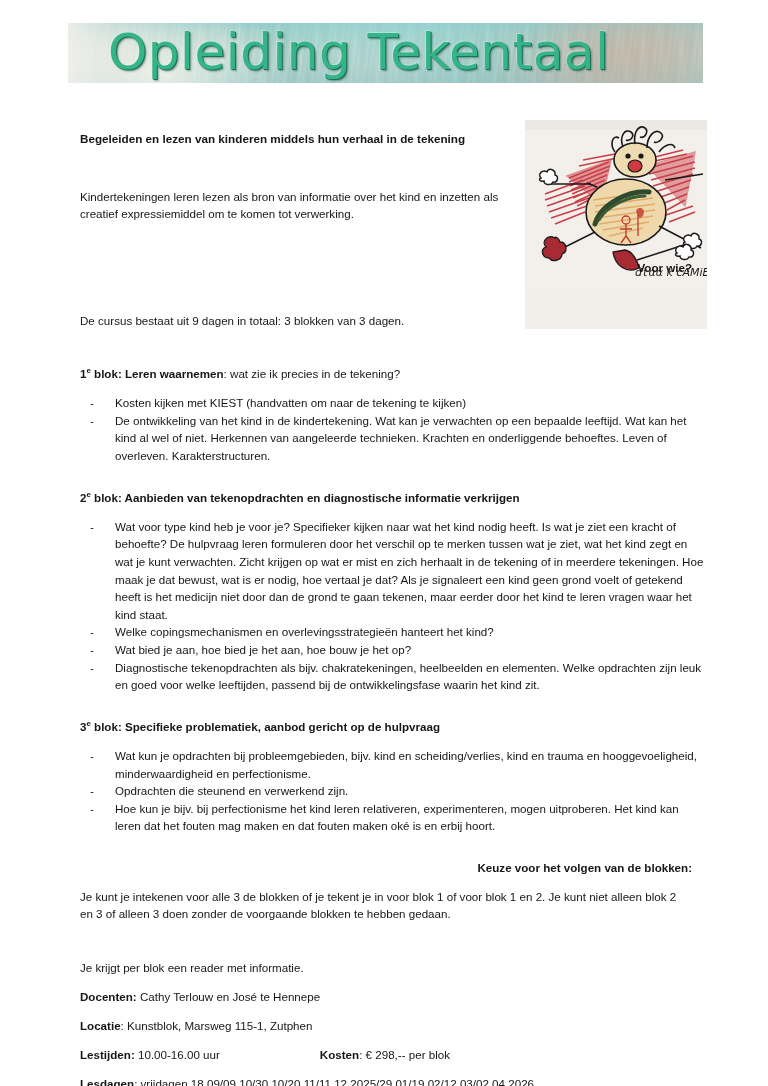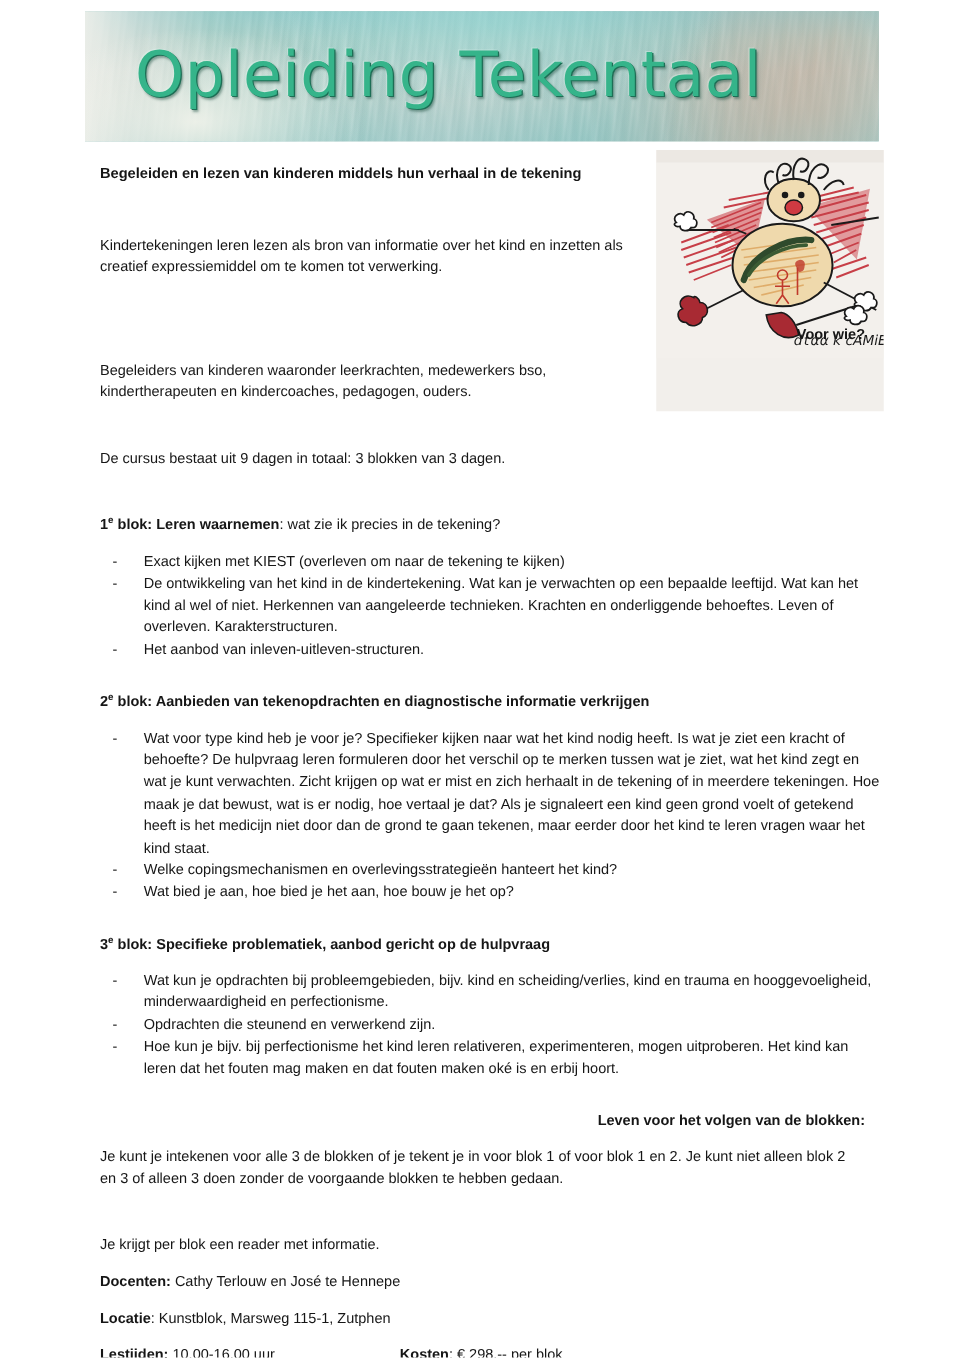--- a/index.html
+++ b/index.html
@@ -13,23 +13,23 @@
     position: relative;
     font-family: "Liberation Sans", sans-serif;
     color: #161616;
     overflow: hidden;
   }
 
   
   .banner {
     position: absolute;
     left: 68px;
-    top: 9px;
+    top: 23px;
     width: 635px;
-    height: 104px;
+    height: 60px;
     overflow: hidden;
     background-color: #a8c8c4;
     background-image:
       linear-gradient(92deg, rgba(236,238,233,0.95) 0%, rgba(205,218,214,0.55) 7%, rgba(150,198,188,0.30) 16%, rgba(168,205,200,0.10) 28%, rgba(206,216,214,0.25) 44%, rgba(172,205,200,0.22) 62%, rgba(198,189,180,0.35) 82%, rgba(183,206,203,0.30) 100%),
       linear-gradient(180deg, rgba(120,200,205,0.55) 0%, rgba(150,205,198,0.30) 22%, rgba(190,205,200,0.10) 46%, rgba(160,200,195,0.28) 70%, rgba(120,190,190,0.45) 100%),
       repeating-linear-gradient(97deg,
         rgba(255,255,255,0.00) 0px,
         rgba(255,255,255,0.22) 2px,
         rgba(120,160,160,0.13) 4px,
         rgba(255,255,255,0.10) 7px,
@@ -215,56 +215,55 @@
 
   <p class="headline">Begeleiden en lezen van kinderen middels hun verhaal in de tekening</p>
 
   <div class="gap-lg"></div>
 
   <p class="narrow">Kindertekeningen leren lezen als bron van informatie over het kind en inzetten als creatief expressiemiddel om te komen tot verwerking.</p>
 
   <div class="gap-md"></div>
 
   <p class="b">Voor wie?</p>
-  <p class="narrow">Begeleiders van kinderen waaronder leerkrachten, medewerkers bso, kindertherapeuten en kindercoaches, pedagogen, ouders.</p>
 
   <div class="gap-md"></div>
 
   <p>De cursus bestaat uit 9 dagen in totaal: 3 blokken van 3 dagen.</p>
 
   <div class="gap-md"></div>
 
   <p><span class="b">1</span><sup class="b">e</sup><span class="b"> blok: </span><span class="b">Leren waarnemen</span><span>: wat zie ik precies in de tekening?</span></p>
   <ul class="dash">
-    <li>Exact kijken met KIEST (overleven om naar de tekening te kijken)</li>
+    <li>Kosten kijken met KIEST (handvatten om naar de tekening te kijken)</li>
     <li>De ontwikkeling van het kind in de kindertekening. Wat kan je verwachten op een bepaalde leeftijd. Wat kan het kind al wel of niet. Herkennen van aangeleerde technieken. Krachten en onderliggende behoeftes. Leven of overleven. Karakterstructuren.</li>
-    <li>Het aanbod van inleven-uitleven-structuren.</li>
   </ul>
 
   <div class="gap-md"></div>
 
   <p><span class="b">2</span><sup class="b">e</sup><span class="b"> blok: </span><span class="b">Aanbieden van tekenopdrachten en diagnostische informatie verkrijgen</span><span></span></p>
   <ul class="dash">
     <li>Wat voor type kind heb je voor je? Specifieker kijken naar wat het kind nodig heeft. Is wat je ziet een kracht of behoefte? De hulpvraag leren formuleren door het verschil op te merken tussen wat je ziet, wat het kind zegt en wat je kunt verwachten. Zicht krijgen op wat er mist en zich herhaalt in de tekening of in meerdere tekeningen. Hoe maak je dat bewust, wat is er nodig, hoe vertaal je dat? Als je signaleert een kind geen grond voelt of getekend heeft is het medicijn niet door dan de grond te gaan tekenen, maar eerder door het kind te leren vragen waar het kind staat.</li>
     <li>Welke copingsmechanismen en overlevingsstrategieën hanteert het kind?</li>
     <li>Wat bied je aan, hoe bied je het aan, hoe bouw je het op?</li>
+    <li>Diagnostische tekenopdrachten als bijv. chakratekeningen, heelbeelden en elementen. Welke opdrachten zijn leuk en goed voor welke leeftijden, passend bij de ontwikkelingsfase waarin het kind zit.</li>
   </ul>
 
   <div class="gap-md"></div>
 
   <p><span class="b">3</span><sup class="b">e</sup><span class="b"> blok: </span><span class="b">Specifieke problematiek, aanbod gericht op de hulpvraag</span><span></span></p>
   <ul class="dash">
     <li>Wat kun je opdrachten bij probleemgebieden, bijv. kind en scheiding/verlies, kind en trauma en hooggevoeligheid, minderwaardigheid en perfectionisme.</li>
     <li>Opdrachten die steunend en verwerkend zijn.</li>
     <li>Hoe kun je bijv. bij perfectionisme het kind leren relativeren, experimenteren, mogen uitproberen. Het kind kan leren dat het fouten mag maken en dat fouten maken oké is en erbij hoort.</li>
   </ul>
 
   <div class="gap-md"></div>
 
-  <p class="b">Leven voor het volgen van de blokken:</p>
+  <p class="b">Keuze voor het volgen van de blokken:</p>
   <p>Je kunt je intekenen voor alle 3 de blokken of je tekent je in voor blok 1 of voor blok 1 en 2. Je kunt niet alleen blok 2 en 3 of alleen 3 doen zonder de voorgaande blokken te hebben gedaan.</p>
 
   <div class="gap-md"></div>
 
   <p>Je krijgt per blok een reader met informatie.</p>
 
   <p class="detail-row"><span class="b">Docenten:</span><span> Cathy Terlouw en José te Hennepe</span></p>
 
   <p class="detail-row"><span class="b">Locatie</span><span>: Kunstblok, Marsweg 115-1, Zutphen</span></p>
 

